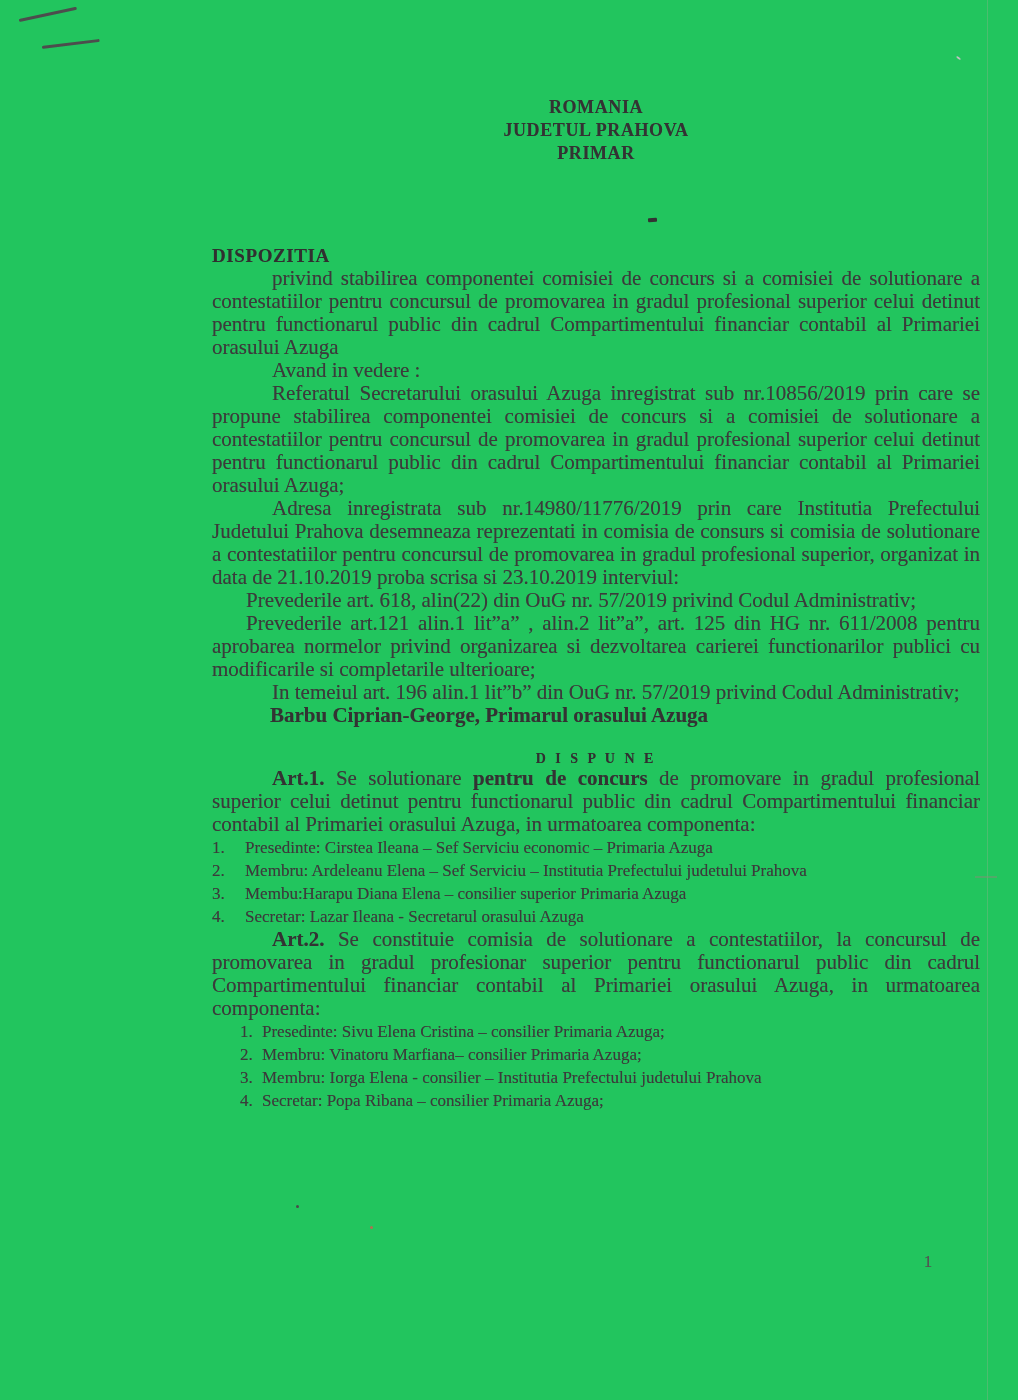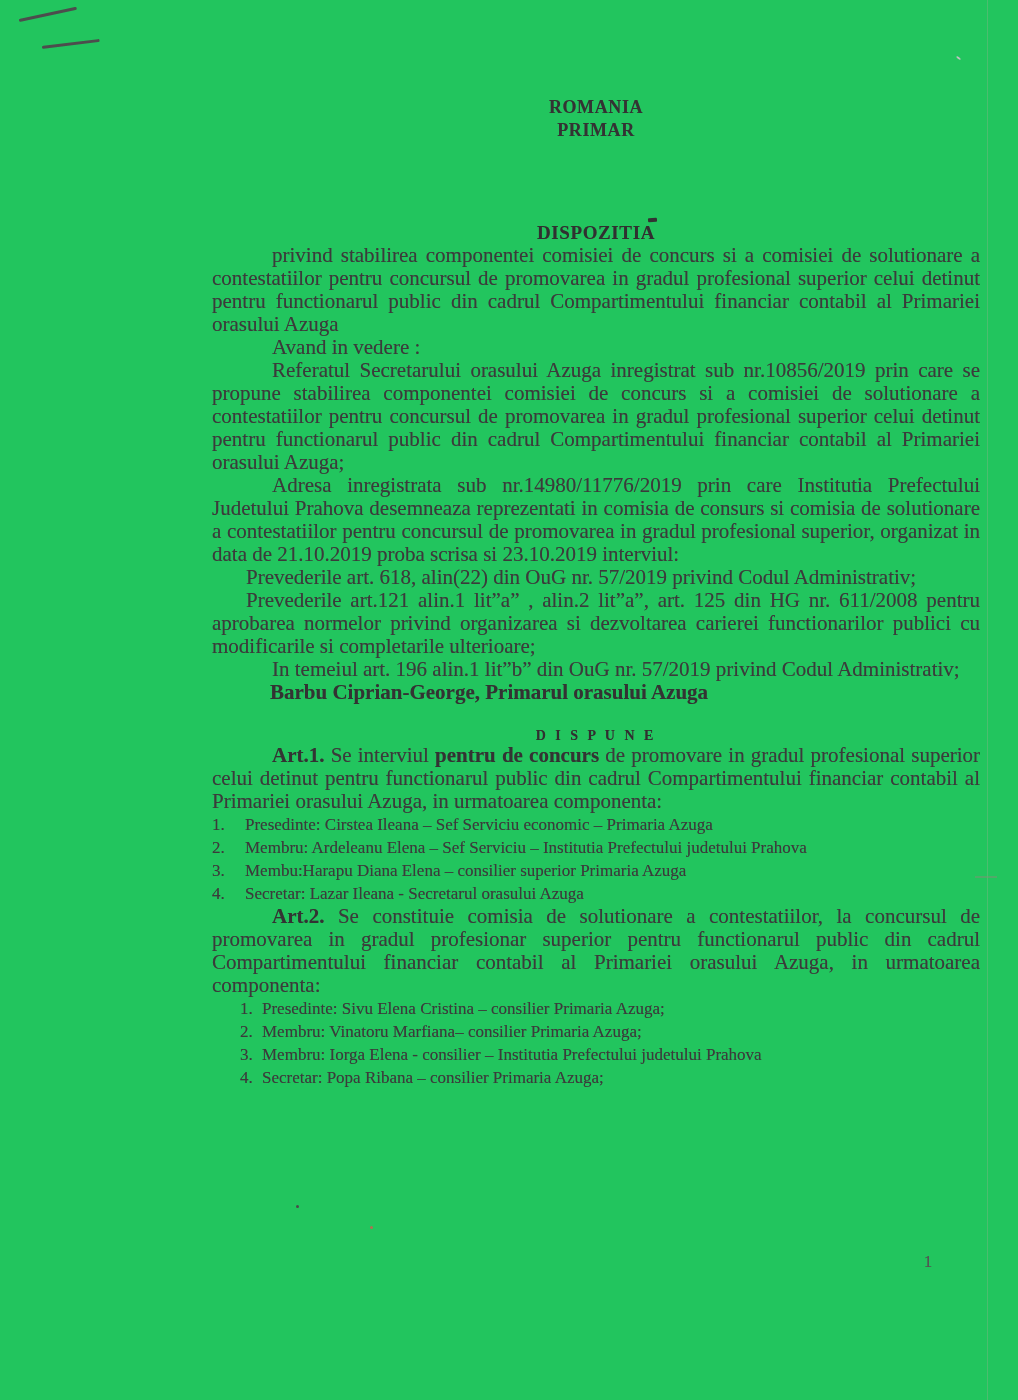--- a/index.html
+++ b/index.html
@@ -44,21 +44,21 @@
   .speck.k1{left:296px;top:1205px;width:3px;height:3px;background:#4a4a4a;}
   .speck.k2{left:370px;top:1226px;width:3px;height:3px;background:#b07050;}
   .speck.k3{left:956px;top:57px;width:5px;height:2px;background:#c2c2c2;transform:rotate(35deg);}
   
   .letterhead{
     margin:0;padding-top:96px;
     text-align:center;font-weight:bold;font-size:18px;line-height:23px;
     letter-spacing:0.6px;color:#333;
   }
   .doc-title{
-    margin:80px 0 0;text-align:center;
+    margin:80px 0 0;
     font-size:19px;font-weight:bold;letter-spacing:0.6px;color:#303030;
   }
   p.para{
     margin:0;font-size:21px;line-height:23px;text-align:justify;
   }
   .subtitle{text-indent:60px;}
   .having{margin-top:44px;text-indent:60px;}
   .ind60{text-indent:60px;}
   .ind30{text-indent:34px;}
   .issuer{margin-top:16px;text-indent:58px;font-weight:bold;color:#333;}
@@ -92,41 +92,42 @@
   <div class="edge-tick"></div>
   <div class="ink-dash"></div>
   <div class="speck k1"></div>
   <div class="speck k2"></div>
   <div class="speck k3"></div>
 
   <div class="content">
 
     <div class="letterhead">
       <div>ROMANIA</div>
+      <div>JUDETUL PRAHOVA</div>
       <div>PRIMAR</div>
     </div>
 
     <div class="doc-title">DISPOZITIA</div>
 
     <p class="para subtitle">privind stabilirea componentei comisiei de concurs si a comisiei de solutionare a contestatiilor pentru concursul de promovarea in gradul profesional superior celui detinut pentru functionarul public din cadrul Compartimentului financiar contabil al Primariei orasului Azuga</p>
 
     <p class="para having">Avand in vedere :</p>
 
     <p class="para ind60">Referatul Secretarului orasului Azuga inregistrat sub nr.10856/2019 prin care se propune stabilirea componentei comisiei de concurs si a comisiei de solutionare a contestatiilor pentru concursul de promovarea in gradul profesional superior celui detinut pentru functionarul public din cadrul Compartimentului financiar contabil al Primariei orasului Azuga;</p>
     <p class="para ind60">Adresa inregistrata sub nr.14980/11776/2019 prin care Institutia Prefectului Judetului Prahova desemneaza reprezentati in comisia de consurs si comisia de solutionare a contestatiilor pentru concursul de promovarea in gradul profesional superior, organizat in data de 21.10.2019 proba scrisa si 23.10.2019 interviul:</p>
     <p class="para ind30">Prevederile art. 618, alin(22) din OuG nr. 57/2019 privind Codul Administrativ;</p>
     <p class="para ind30">Prevederile art.121 alin.1 lit”a” , alin.2 lit”a”, art. 125 din HG nr. 611/2008 pentru aprobarea normelor privind organizarea si dezvoltarea carierei functionarilor publici cu modificarile si completarile ulterioare;</p>
     <p class="para ind60">In temeiul art. 196 alin.1 lit”b” din OuG nr. 57/2019 privind Codul Administrativ;</p>
 
     <p class="para issuer">Barbu Ciprian-George, Primarul orasului Azuga</p>
 
     <p class="dispune">D I S P U N E</p>
 
     <p class="para ind60 art1"><span class="bold">Art.1.</span>
-      <span>Se interviul</span>
+      <span>Se solutionare</span>
       <span class="bold">pentru de concurs</span>
       <span>de promovare in gradul profesional superior celui detinut pentru functionarul public din cadrul Compartimentului financiar contabil al Primariei orasului Azuga, in urmatoarea componenta:</span></p>
 
     <div class="mlist l1">
       <div class="mrow">
         <span class="num">1.</span>
         <span class="txt">Presedinte: Cirstea Ileana – Sef Serviciu economic – Primaria Azuga</span>
       </div>
       <div class="mrow">
         <span class="num">2.</span>

